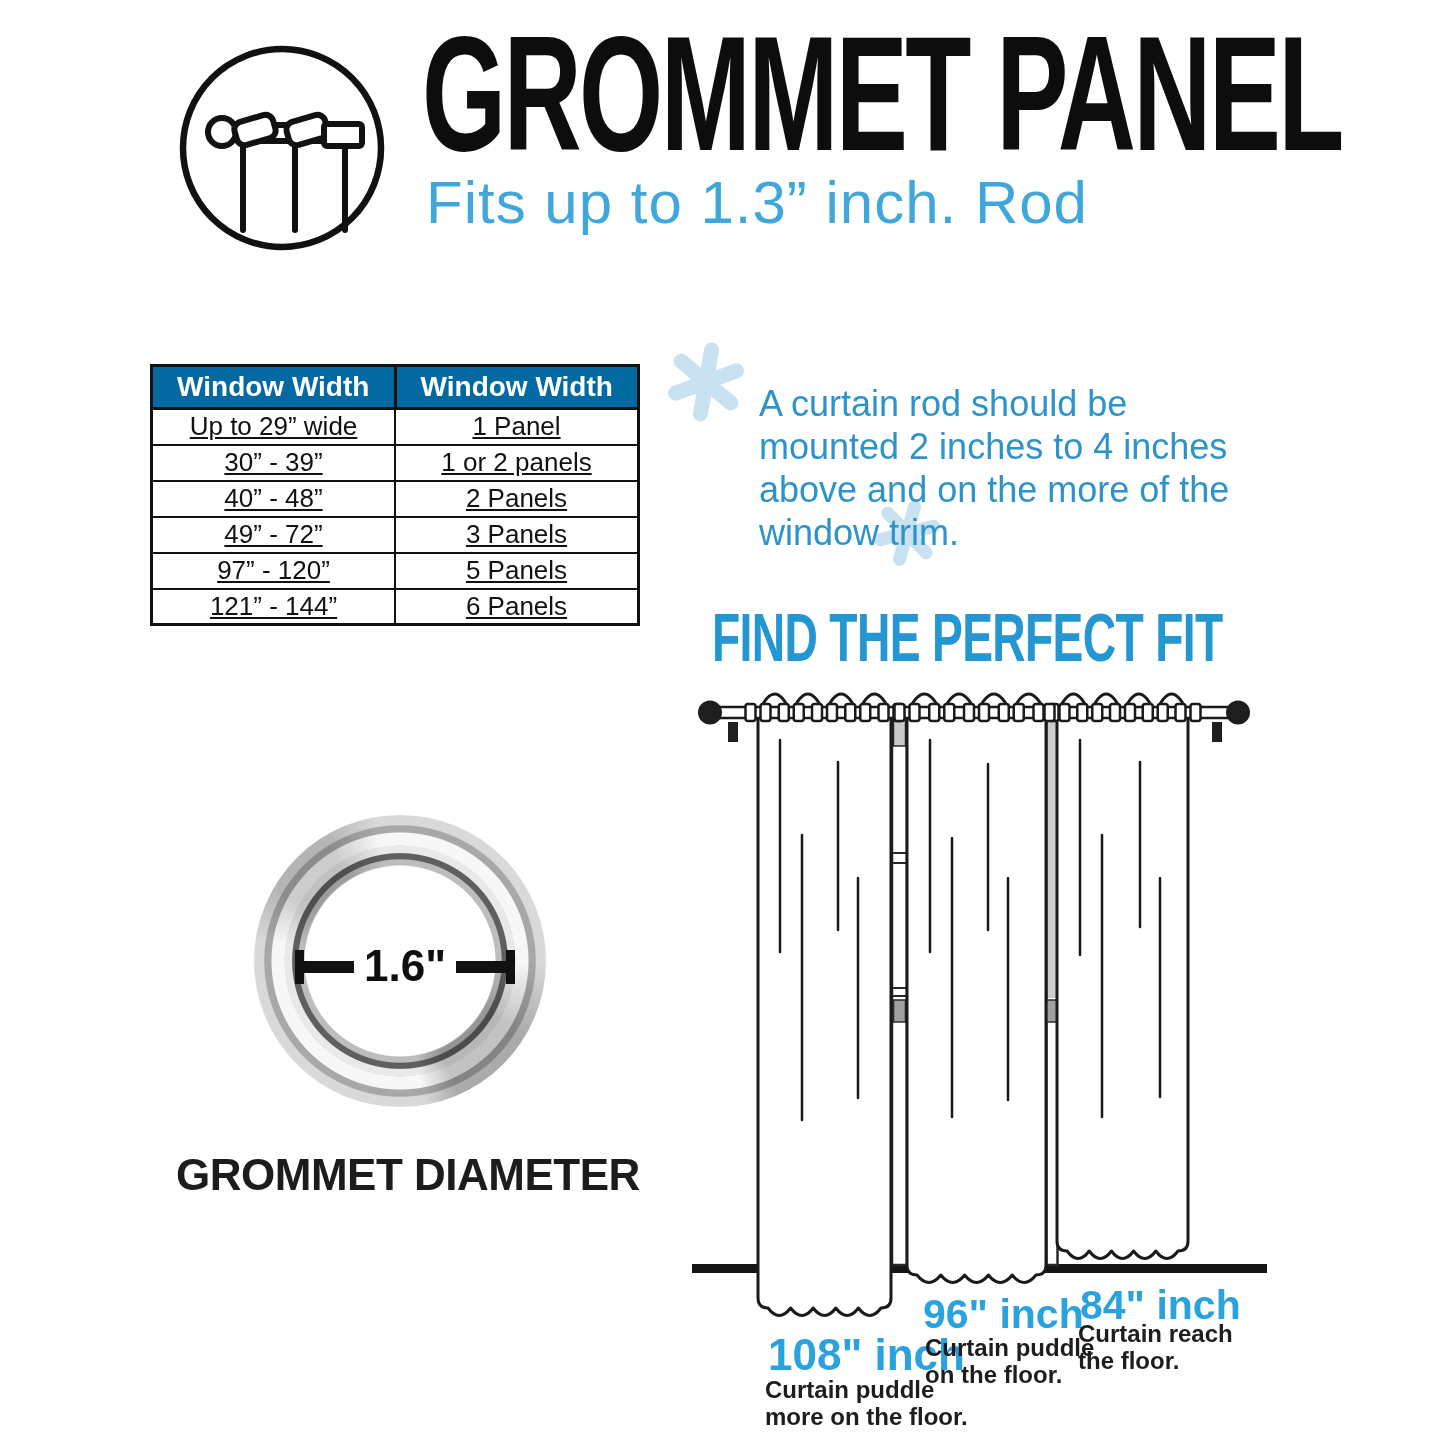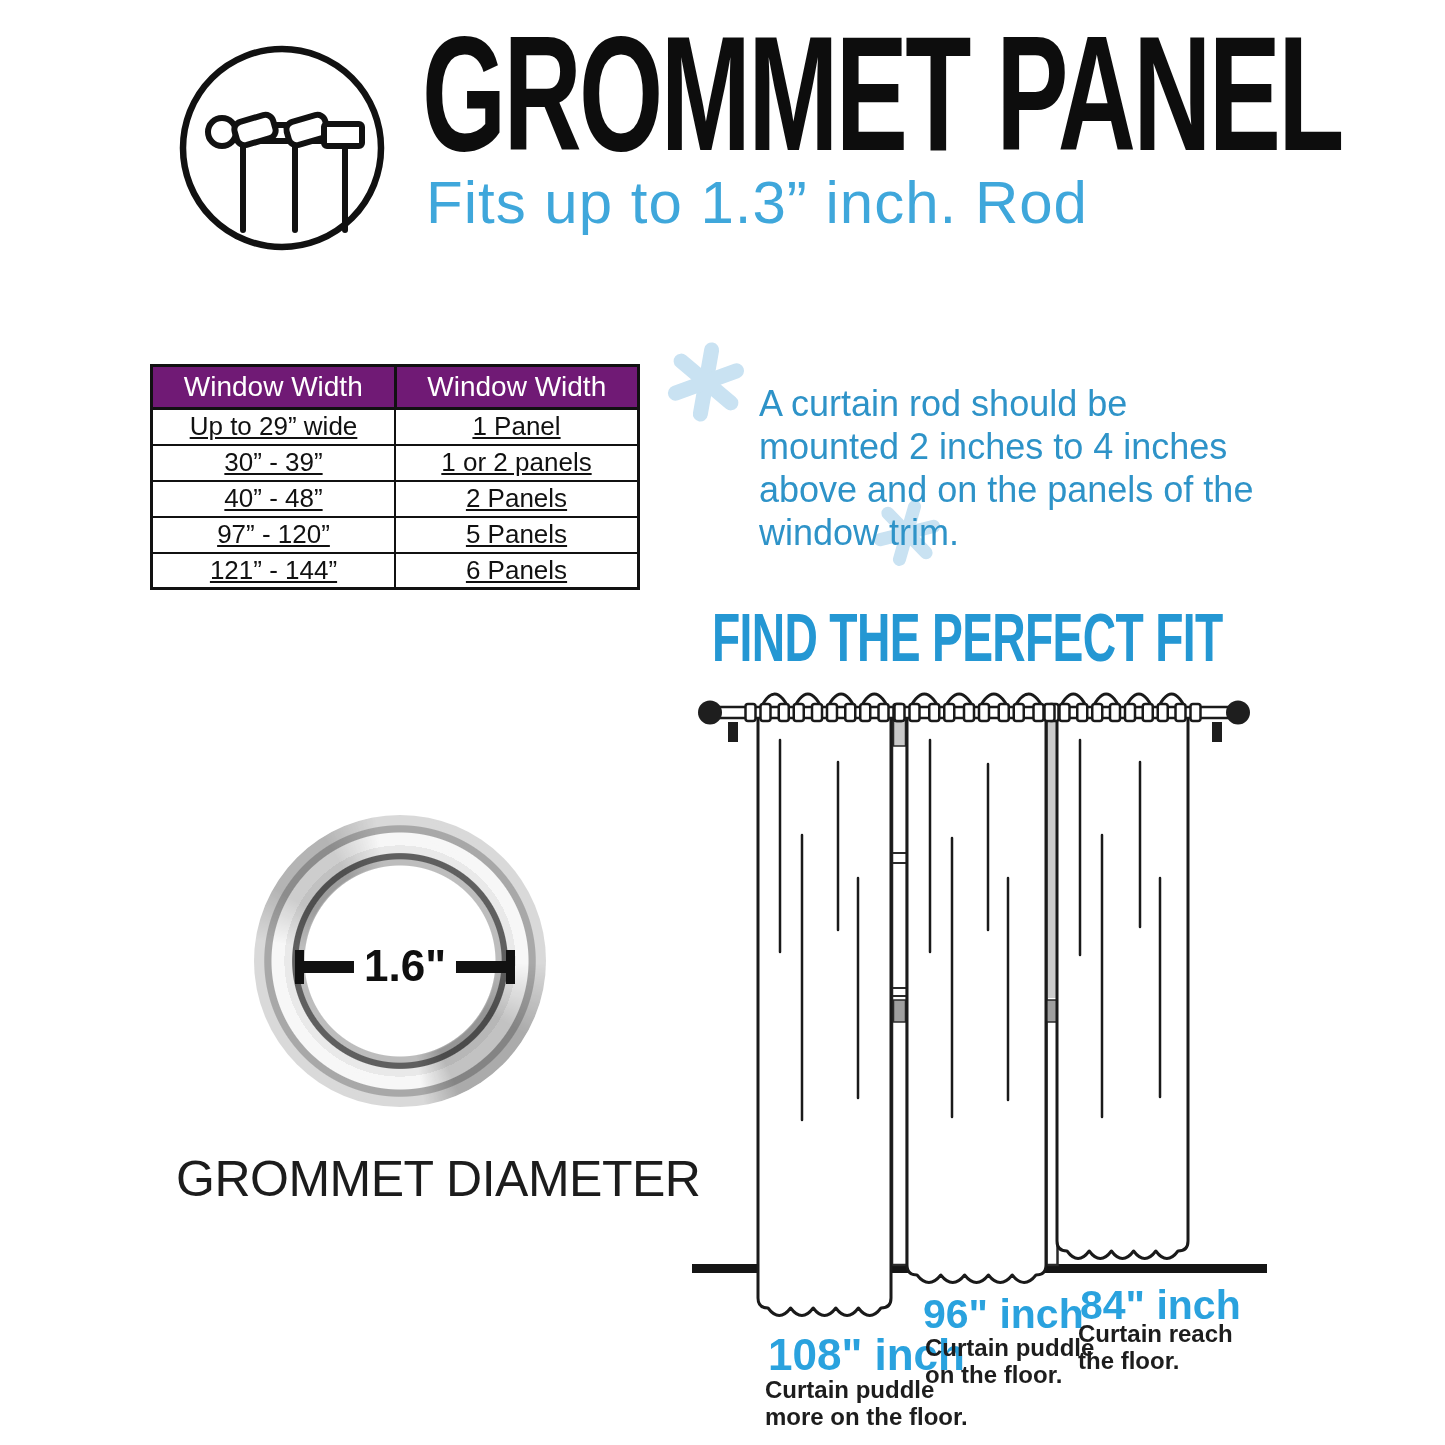--- a/index.html
+++ b/index.html
@@ -22,21 +22,21 @@
     font-size:60px; font-weight:400; letter-spacing:1px;
     color:#3FA7DB; white-space:nowrap;
   }
   
   table.size-table {
     position:absolute; left:150px; top:364px; width:490px;
     border-collapse:collapse; table-layout:fixed;
     border:3px solid #111;
   }
   .size-table th {
-    background:#701a75; color:#ffffff; font-size:28px; font-weight:400;
+    background:#0369a1; color:#ffffff; font-size:28px; font-weight:700;
     height:43px; border:3px solid #111; text-align:center;
   }
   .size-table td {
     font-size:26px; font-weight:400; color:#111; text-align:center;
     height:36px; border:2.5px solid #111; background:#fff;text-decoration:underline;
   }
   
   .note { position:absolute; left:722px; top:382px; z-index:2; }
   .note .line { font-size:36px; line-height:43px; color:#2E93C8; white-space:nowrap;margin-left:37px; }
   .asterisk { position:absolute; z-index:1; }
@@ -105,21 +105,21 @@
   .dim .bar { position:absolute; top:0; width:9px; height:34px; background:#111; }
   .dim .bar.l { left:0; } .dim .bar.r { right:0; }
   .dim .rule { position:absolute; left:0; right:0; top:11px; height:12px; background:#111; }
   .dim .val {
     position:absolute; left:50%; top:50%; transform:translate(-50%,-52%);
     background:#fff; padding:0 10px; font-size:44px; font-weight:700; color:#0f0f0f;
     white-space:nowrap;
   }
   .grommet-caption {
     position:absolute; left:176px; top:1150px;
-    font-size:50px; font-weight:400; letter-spacing:-0.5px; color:#1c1c1c;
+    font-size:44px; font-weight:700; letter-spacing:-0.5px; color:#1c1c1c;
     white-space:nowrap;
   }
 </style>
 </head>
 <body>
 
 <div id="canvas">
 
   <svg class="hdr-icon" viewBox="0 0 208 208">
     <circle cx="104" cy="104" r="99" fill="none" stroke="#111" stroke-width="6.5"></circle>
@@ -156,20 +156,24 @@
         </tr>
       <tr>
           <td>30” - 39”</td>
           <td>1 or 2 panels</td>
         </tr>
       <tr>
           <td>40” - 48”</td>
           <td>2 Panels</td>
         </tr>
       <tr>
+          <td>49” - 72”</td>
+          <td>3 Panels</td>
+        </tr>
+      <tr>
           <td>97” - 120”</td>
           <td>5 Panels</td>
         </tr>
       <tr>
           <td>121” - 144”</td>
           <td>6 Panels</td>
         </tr>
     </tbody>
   </table>
 
@@ -180,21 +184,21 @@
     </div>
   <div class="asterisk ast-2">
       <i></i>
       <i></i>
       <i></i>
     </div>
 
   <div class="note">
     <div class="line">A curtain rod should be</div>
     <div class="line">mounted 2 inches to 4 inches</div>
-    <div class="line">above and on the panels of the</div>
+    <div class="line">above and on the more of the</div>
     <div class="line">window trim.</div>
   </div>
 
   <div class="fit-heading">FIND THE PERFECT FIT</div>
 
   <svg class="diagram" viewBox="0 0 600 665">
     <defs>
       <g id="tabpair" fill="#fff" stroke="#1a1a1a" stroke-width="2.5">
         <rect x="-12.5" y="24" width="10" height="17" rx="2.5"></rect>
         <rect x="2.5" y="24" width="10" height="17" rx="2.5"></rect>

